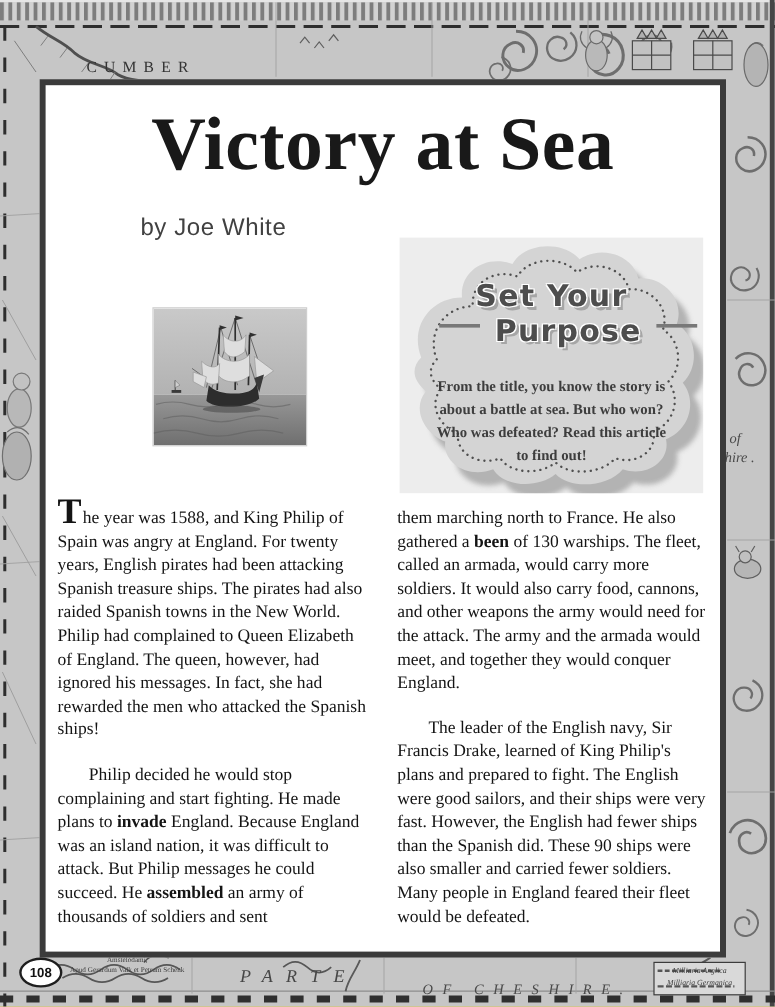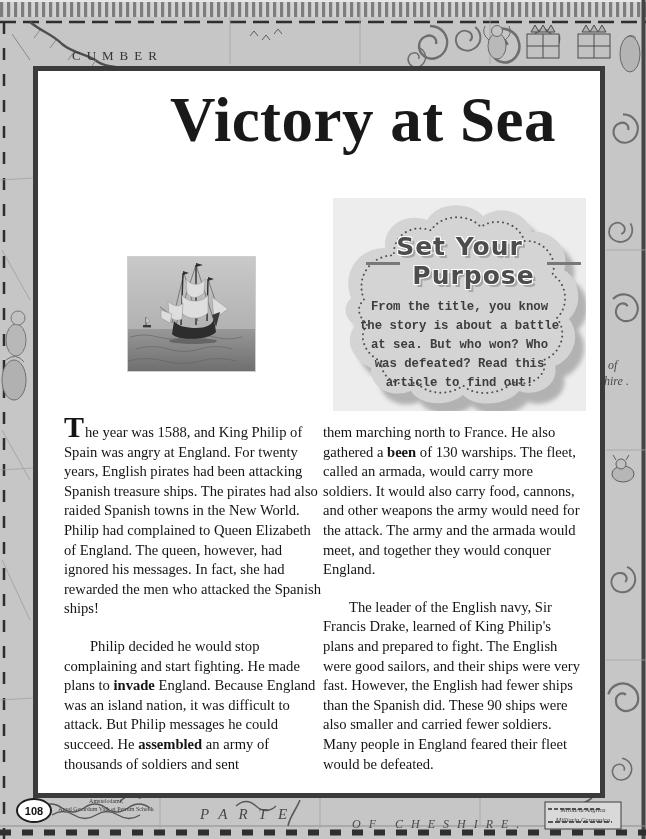--- a/index.html
+++ b/index.html
@@ -27,43 +27,43 @@
     font-family:"Liberation Sans",sans-serif;font-weight:700;font-size:11px;color:#111;
     z-index:5;
   }
   .page{
     position:absolute;left:33px;top:66px;width:562px;height:722px;
     background:#fff;border:5px solid #3b3b3b;overflow:hidden;z-index:2;
   }
   .title{
     position:absolute;left:0;top:18px;width:100%;margin:0;text-align:center;
     font-family:"Liberation Serif",serif;font-weight:700;font-size:63px;
-    letter-spacing:.5px;color:#191919;line-height:1;padding-left:44px;
+    letter-spacing:.5px;color:#191919;line-height:1;
   }
   .byline{
     position:absolute;left:79px;top:108px;
     font-family:"Liberation Sans",sans-serif;font-size:20px;letter-spacing:.5px;color:#414141;
   }
   .ship{position:absolute;left:89px;top:185px;width:127px;height:114px;border:1px solid #cfcfcf;}
   .callout{position:absolute;left:295px;top:127px;width:253px;height:213px;background:#ededed;}
   .cloud-svg{position:absolute;left:0;top:0;}
   .callout-inner{position:absolute;left:0;top:0;width:100%;height:100%;padding-top:35px;box-sizing:border-box;text-align:center;}
   .co-h1,.co-h2{
     font-family:"DejaVu Sans",sans-serif;font-weight:800;font-size:25px;color:#4d4d4d;
     letter-spacing:1px;line-height:1.1;
     text-shadow:-1px -1px 0 #fff,1px -1px 0 #fff,-1px 1px 0 #fff,1px 1px 0 #fff,3px 3px 0 #a6a6a6;
   }
-  .co-h2row{display:flex;align-items:flex-start;justify-content:center;gap:12px;margin-top:1px;margin-left:28px;}
+  .co-h2row{display:flex;align-items:center;justify-content:center;gap:12px;margin-top:1px;margin-left:28px;}
   .co-rule{width:34px;height:3px;background:#787878;margin-bottom:7px;}
   .co-body{
-    margin:9px auto 0;width:204px;
-    font-family:Liberation Mono, monospace;font-weight:700;font-size:12.3px;
+    margin:24px auto 0;width:204px;
+    font-family:Liberation Serif, serif;font-weight:700;font-size:12.3px;
     line-height:19px;color:#3d3d3d;
   }
-  .cols{position:absolute;left:10px;top:352px;width:542px;display:flex;margin-left:16px;}
+  .cols{position:absolute;left:10px;top:352px;width:542px;display:flex;gap:24px;}
   .col{width:259px;}
   .col p{
     margin:0;font-family:"Liberation Serif",serif;font-size:14.6px;line-height:19.6px;
     color:#141414;text-align:left;
   }
   .col p + p{margin-top:18px;text-indent:26px;}
   .seg-b{font-weight:700;}
   .initial-cap{font-size:30px;font-weight:700;line-height:0;letter-spacing:1px;}
 </style>
 </head>
@@ -200,20 +200,21 @@
   <div class="border-text t-sc1">Milliaria Anglica</div>
   <div class="border-text t-sc2">Milliaria Germanica</div>
 
   <div class="page-badge">
     <span>108</span>
   </div>
 
   <div class="page">
 
     <h1 class="title">Victory at Sea</h1>
+    <div class="byline">by Joe White</div>
 
     <div class="ship">
       <svg width="127" height="114" viewBox="0 0 127 114">
         <defs>
           <linearGradient id="skyg" x1="0" y1="0" x2="0" y2="1">
             <stop offset="0" stop-color="#c9c9c9"></stop>
               <stop offset="1" stop-color="#b2b2b2"></stop>
           </linearGradient>
           <linearGradient id="seag" x1="0" y1="0" x2="0" y2="1">
             <stop offset="0" stop-color="#989898"></stop>

